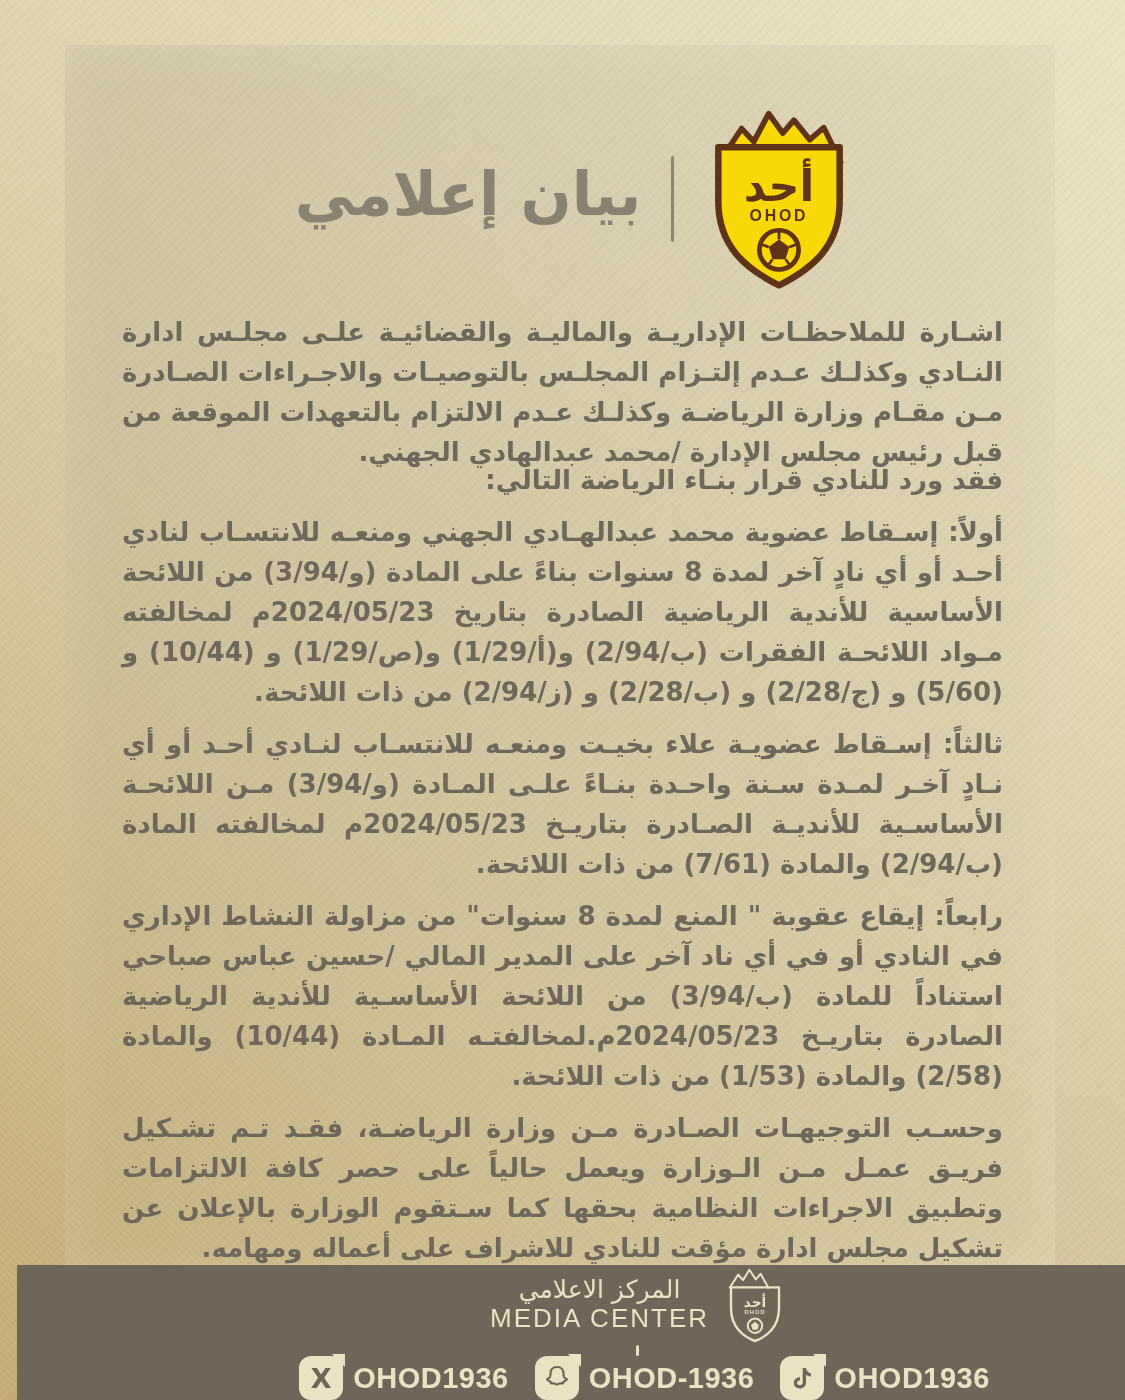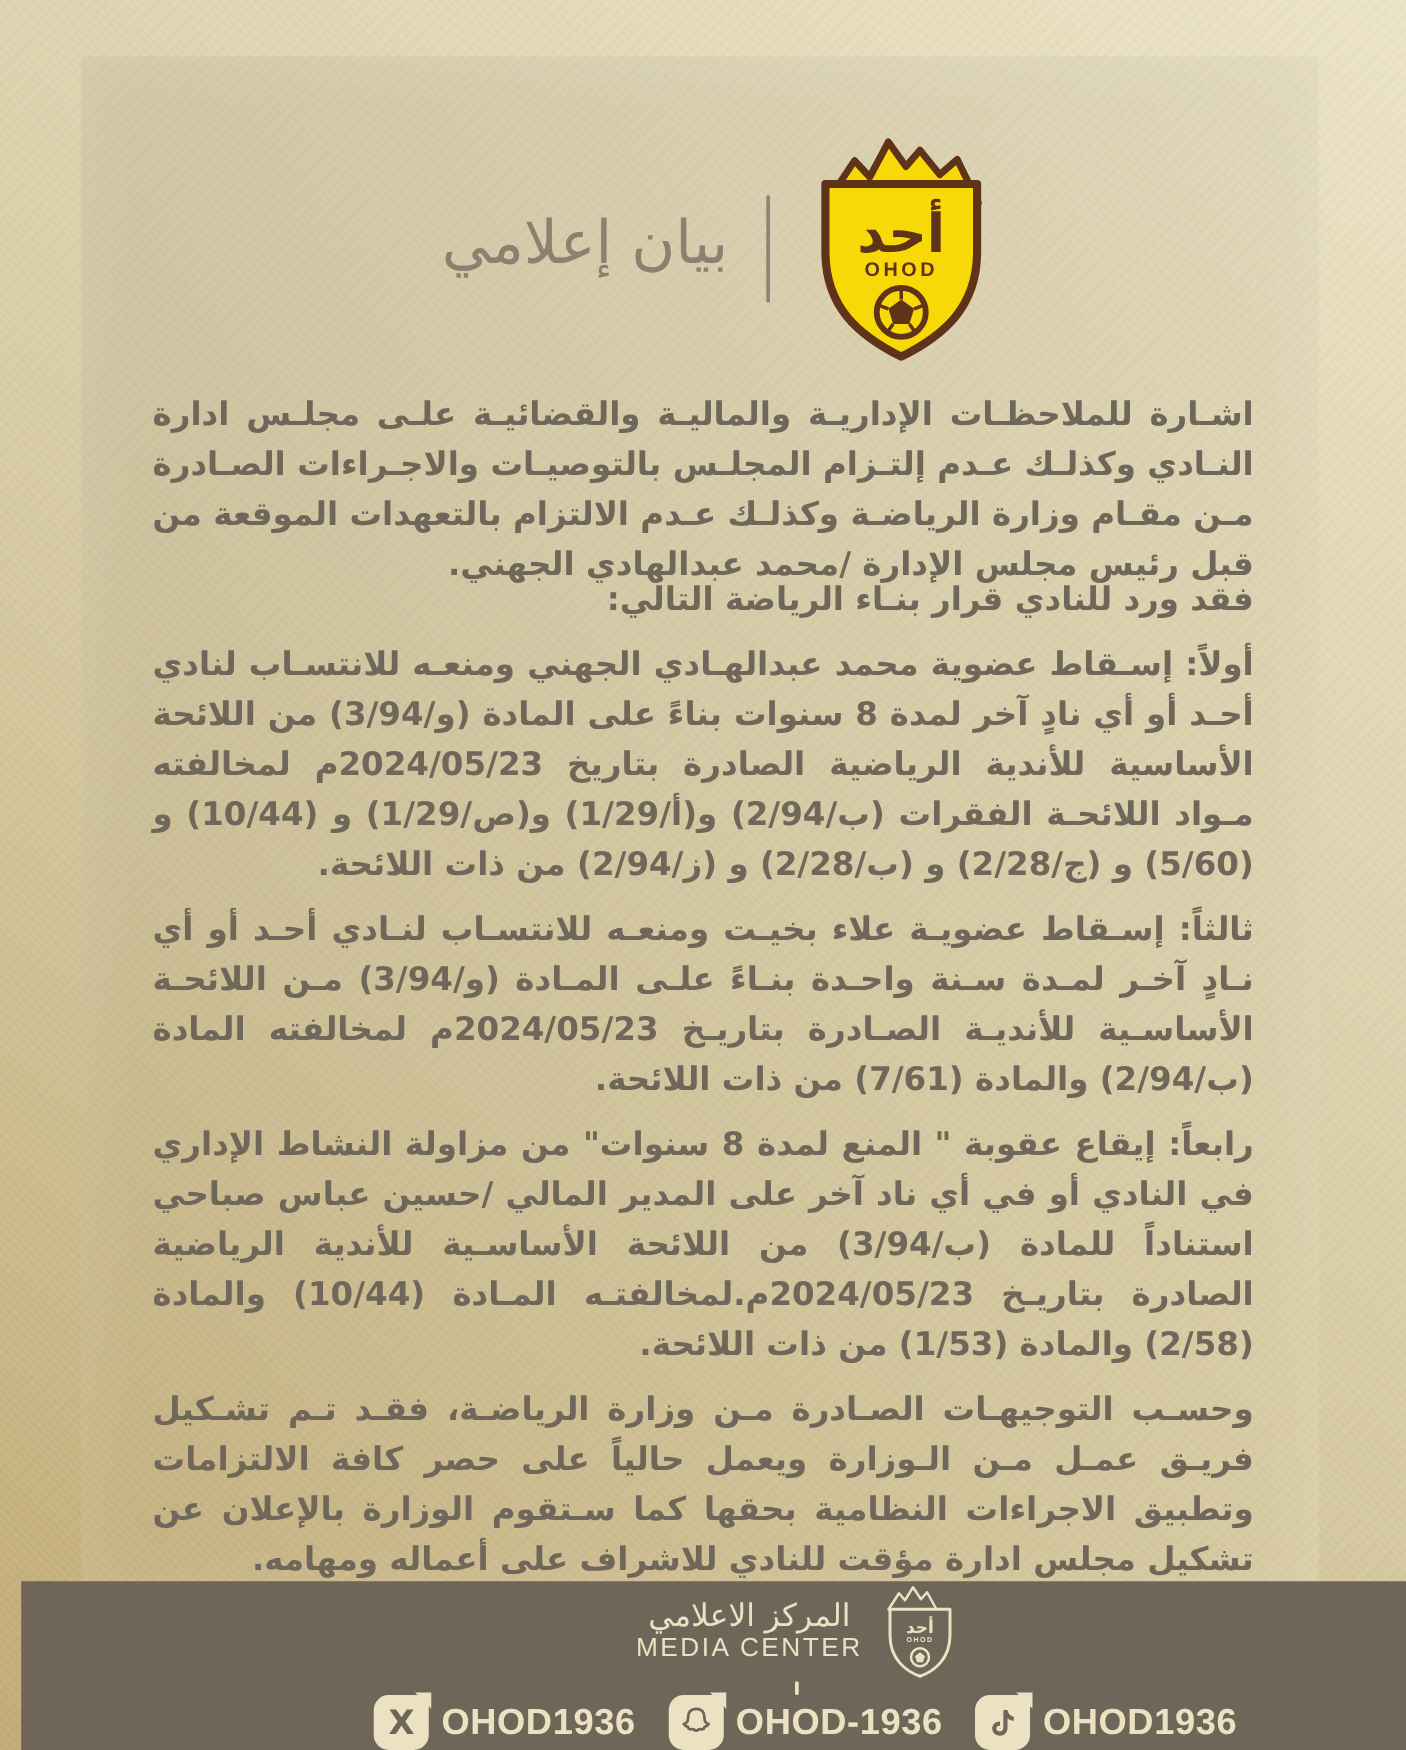--- a/index.html
+++ b/index.html
@@ -19,21 +19,21 @@
     background:linear-gradient(150deg,rgba(105,100,85,0.12) 0%,rgba(150,140,115,0.07) 55%,rgba(255,250,225,0.06) 100%);
     box-shadow:inset 0 0 60px rgba(255,252,235,0.18);
   }
   
   .header{
     position:absolute;top:108px;left:0;width:100%;
     display:flex;justify-content:center;align-items:center;gap:30px;
     transform:translateX(12px);
   }
   .statement-title{
-    font-size:48px;font-weight:400;color:#8a8171;letter-spacing:0;
+    font-size:60px;font-weight:700;color:#8a8171;letter-spacing:0;
     padding-bottom:10px;
   }
   .header-divider{width:3px;height:86px;background:#8d8576;border-radius:2px;}
   .club-logo{width:150px;height:182px;}
   
   .doc{
     position:absolute;top:312px;right:122px;left:122px;
     direction:rtl;text-align:justify;
     color:#6f675a;font-size:26px;font-weight:700;line-height:40px;
   }
@@ -42,21 +42,21 @@
   .doc p.intro{margin-bottom:0;}
   
   .footer{
     position:absolute;left:17px;bottom:0;width:1125px;height:135px;
     background:#6f6659;display:flex;align-items:center;
     padding:0 0 0 118px;box-sizing:border-box;color:#ebe2c2;flex-direction:column;
   }
   .media-center{display:flex;align-items:center;gap:14px;}
   .media-center-text{text-align:center;line-height:1.15;}
   .media-center-ar{font-size:25px;direction:rtl;}
-  .media-center-en{font-size:21px;letter-spacing:2px;font-family:"Liberation Sans",sans-serif;}
+  .media-center-en{font-size:26px;letter-spacing:2px;font-family:"Liberation Sans",sans-serif;}
   .footer-shield{width:64px;height:80px;}
   .footer-divider{width:3px;height:90px;background:#ebe2c2;margin:0 28px 0 26px;border-radius:2px;}
   .socials{display:flex;align-items:center;gap:14px;}
   .social-item{display:flex;align-items:center;gap:10px;margin-left:12px;}
   .badge{
     position:relative;width:44px;height:44px;background:#ebe2c2;
     border-radius:12px 5px 12px 12px;
     display:flex;align-items:center;justify-content:center;color:#6f6659;
   }
   .badge::after{

